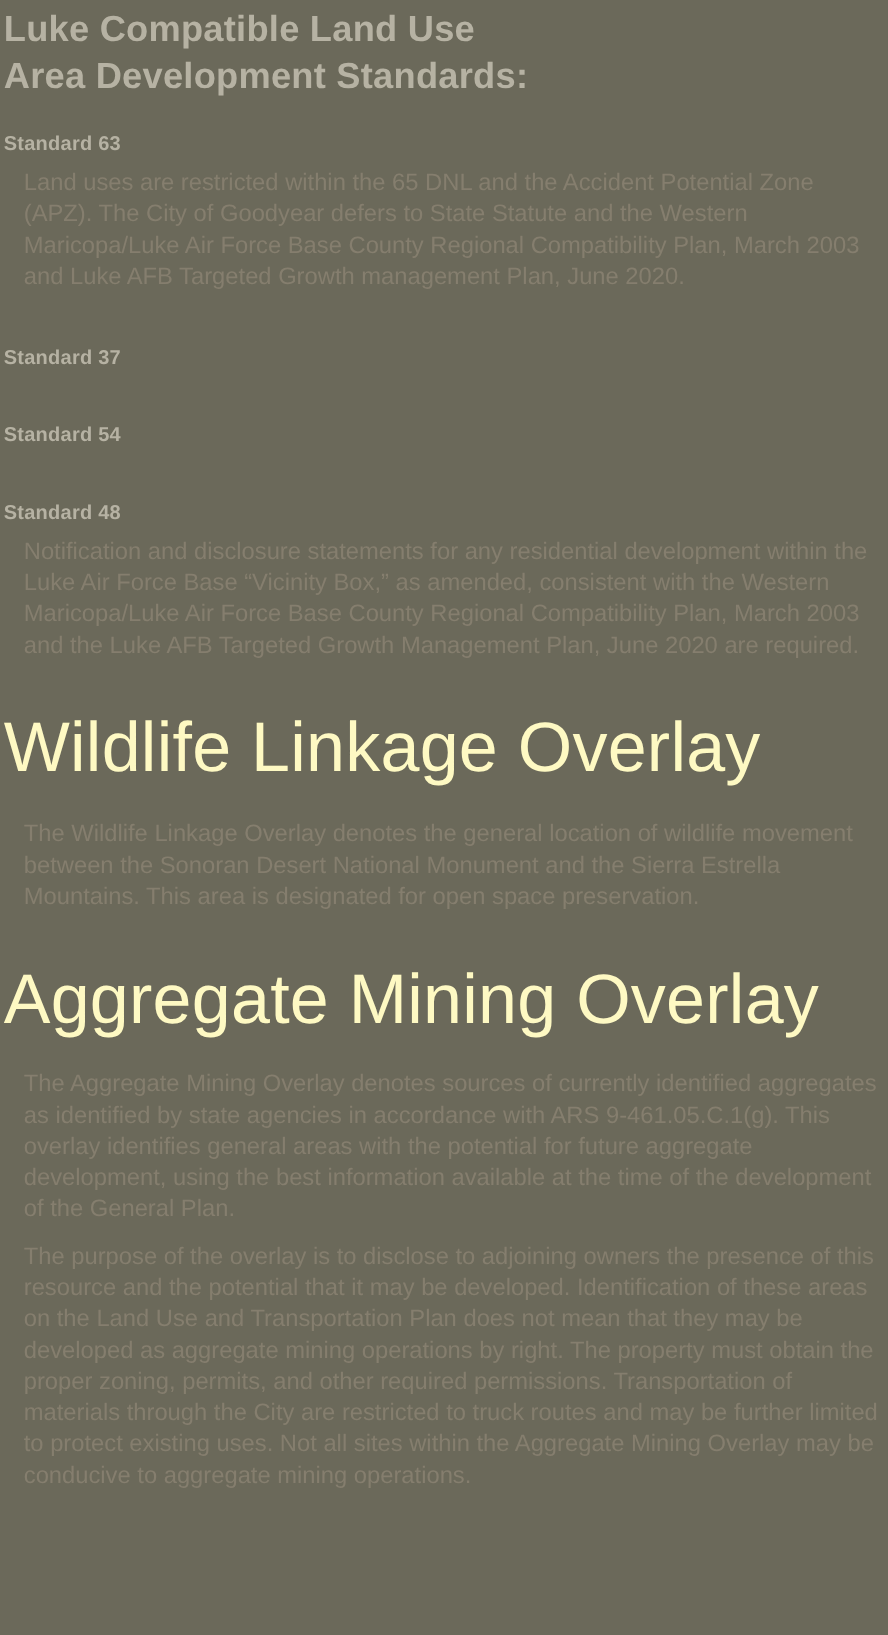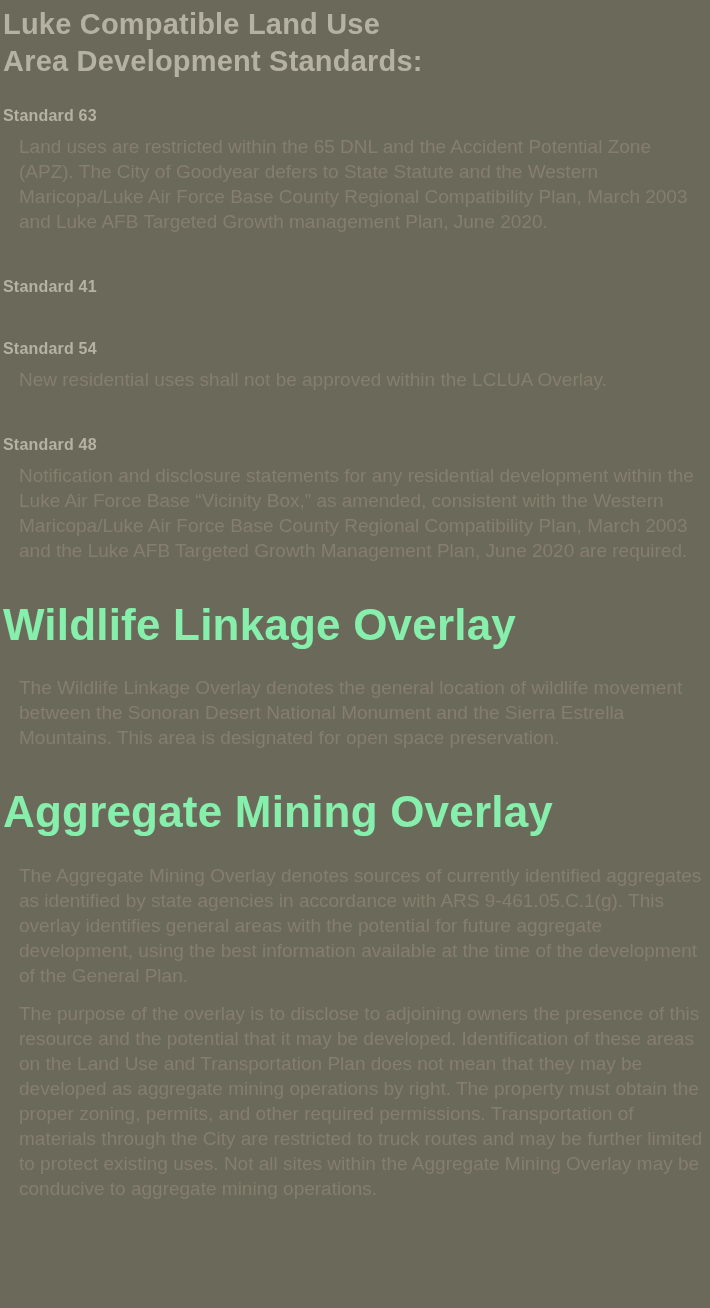--- a/index.html
+++ b/index.html
@@ -39,50 +39,49 @@
     margin: 9px 0 0 16px;
     color: #857E6E;
     font-size: 19px;
     line-height: 25px;
     white-space: pre-line;
   }
   .mt-first { margin-top: 28px; }
   .mt-std   { margin-top: 44px; }
   .section-title {
     margin: 0;
-    color: #86efac;
-    font-size: 44px;
+    color: #fef9c3;
+    font-size: 56px;
     line-height: 1.1;
-    font-weight: bold;
+    font-weight: normal;
     letter-spacing: 0.2px;
   }
   .mt-section { margin-top: 38px; }
   .section-para { margin-top: 26px; }
   .para-gap    { margin-top: 13px; }
 </style>
 </head>
 <body>
 
 <main class="page">
 
   <h1 class="doc-title">Luke Compatible Land Use
 Area Development Standards:</h1>
 
   <section class="standard-block mt-first">
     <h2 class="standard-label">Standard 63</h2>
     <p class="body-text">Land uses are restricted within the 65 DNL and the Accident Potential Zone (APZ). The City of Goodyear defers to State Statute and the Western Maricopa/Luke Air Force Base County Regional Compatibility Plan, March 2003 and Luke AFB Targeted Growth management Plan, June 2020.</p>
   </section>
 
   <section class="standard-block mt-std">
-    <h2 class="standard-label">Standard 41</h2>
+    <h2 class="standard-label">Standard 37</h2>
   </section>
 
   <section class="standard-block mt-std">
     <h2 class="standard-label">Standard 54</h2>
-    <p class="body-text">New residential uses shall not be approved within the LCLUA Overlay.</p>
   </section>
 
   <section class="standard-block mt-std">
     <h2 class="standard-label">Standard 48</h2>
     <p class="body-text">Notification and disclosure statements for any residential development within the Luke Air Force Base “Vicinity Box,” as amended, consistent with the Western Maricopa/Luke Air Force Base County Regional Compatibility Plan, March 2003 and the Luke AFB Targeted Growth Management Plan, June 2020 are required.</p>
   </section>
 
   <section>
     <h1 class="section-title mt-section">Wildlife Linkage Overlay</h1>
     <p class="body-text section-para">The Wildlife Linkage Overlay denotes the general location of wildlife movement between the Sonoran Desert National Monument and the Sierra Estrella Mountains. This area is designated for open space preservation.</p>

